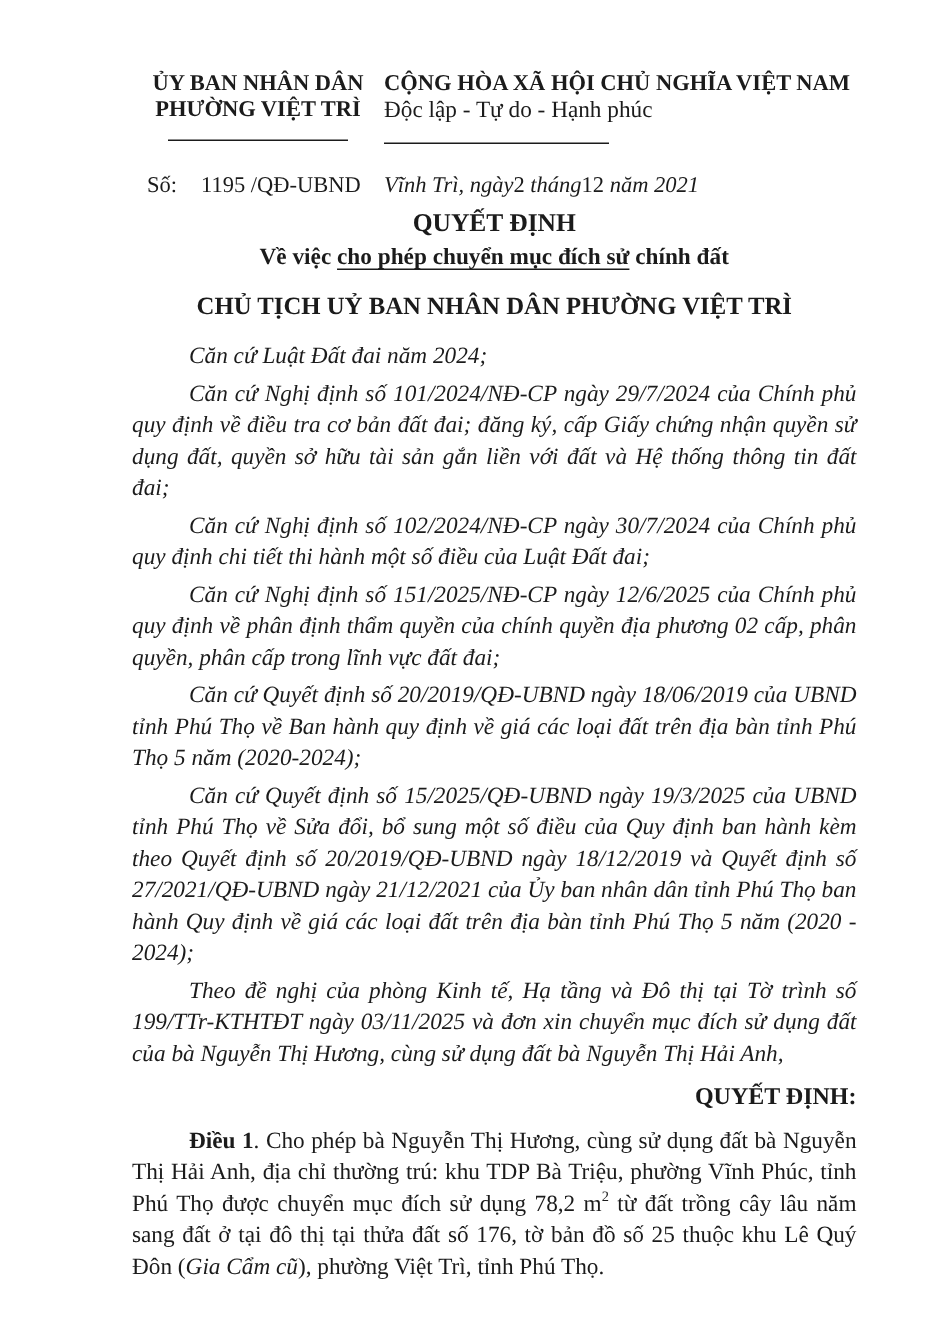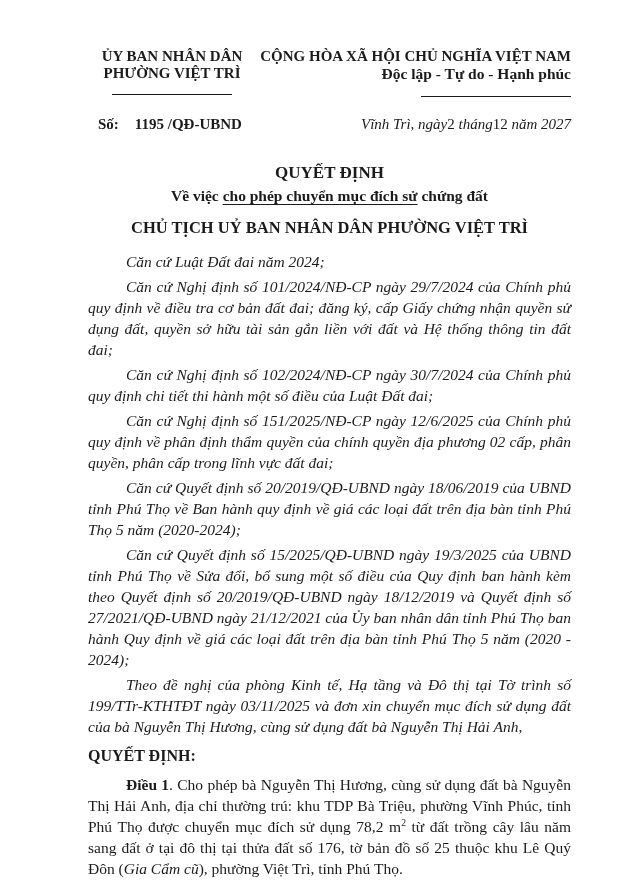--- a/index.html
+++ b/index.html
@@ -24,61 +24,60 @@
 
   
   .doc-header { display: flex; align-items: flex-start; }
   .header-left {
     width: 168px;
     flex-shrink: 0;
     text-align: center;
   }
   .header-right {
     flex: 1;
-    text-align: right;
+    text-align: left;
   }
   .org-line, .national-line1 {
     font-weight: bold;
     font-size: 15px;
     line-height: 16.5px;
     white-space: nowrap;
   }
   .national-line2 {
-    font-weight: bold;
+    font-weight: normal;
     font-size: 15.5px;
     line-height: 18px;
     white-space: nowrap;
   }
   .rule {
     display: inline-block;
     height: 0;
     border-bottom: 1.5px solid #1b1b1b;
     margin-top: 3px;
   }
   .rule-left { width: 120px; }
   .rule-right { width: 150px; }
   .number-line {
     margin-top: 17px;
     text-align: left;
     padding-left: 10px;
     font-size: 15px;
     white-space: nowrap;
-    font-weight: bold;
   }
   .number-line .num-value { margin-left: 16px; }
   .dateline {
     margin-top: 15px;
     font-size: 15px;
     white-space: nowrap;
   }
 
   
   .title-block { text-align: center; }
   .decision-title {
-    margin-top: 30px;
+    margin-top: 6px;
     font-weight: bold;
     font-size: 17px;
     line-height: 19px;
   }
   .decision-subject {
     margin-top: 4px;
     font-weight: bold;
     font-size: 15.5px;
     line-height: 20px;
   }
@@ -93,21 +92,21 @@
   .preamble { margin-top: 14px; }
   p.doc-par {
     margin: 0 0 4px 0;
     font-size: 15.5px;
     line-height: 21px;
     text-align: justify;
     text-indent: 38px;
   }
   .preamble p.doc-par { font-style: italic; }
   .decision-heading {
-    text-align: left;
+    text-align: right;
     font-weight: bold;
     font-size: 16px;
     line-height: 20px;
     margin: 9px 0 8px 0;
   }
 
   
   .seg-bold { font-weight: bold; }
   .seg-italic { font-style: italic; }
   .seg-upright { font-style: normal; }
@@ -125,27 +124,27 @@
       <div class="org-line">PHƯỜNG VIỆT TRÌ</div>
       <span class="rule rule-left"></span>
       <div class="number-line">
         <span>Số:</span><span class="num-value">1195 /QĐ-UBND</span>
       </div>
     </div>
     <div class="header-right">
       <div class="national-line1">CỘNG HÒA XÃ HỘI CHỦ NGHĨA VIỆT NAM</div>
       <div class="national-line2">Độc lập - Tự do - Hạnh phúc</div>
       <span class="rule rule-right"></span>
-      <div class="dateline"><span class="seg-italic">Vĩnh Trì, ngày</span><span class="seg-upright">2</span><span class="seg-italic"> tháng</span><span class="seg-upright">12</span><span class="seg-italic"> năm 2027</span></div>
+      <div class="dateline"><span class="seg-italic">Vĩnh Trì, ngày</span><span class="seg-upright">2</span><span class="seg-italic"> tháng</span><span class="seg-upright">12</span><span class="seg-italic"> năm 2021</span></div>
     </div>
   </div>
 
   <div class="title-block">
     <div class="decision-title">QUYẾT ĐỊNH</div>
-    <div class="decision-subject"><span>Về việc </span><span class="seg-underline">cho phép chuyển mục đích sử</span><span> chứng đất</span></div>
+    <div class="decision-subject"><span>Về việc </span><span class="seg-underline">cho phép chuyển mục đích sử</span><span> chính đất</span></div>
     <div class="issuing-authority">CHỦ TỊCH UỶ BAN NHÂN DÂN PHƯỜNG VIỆT TRÌ</div>
   </div>
 
   <div class="preamble">
     <p class="doc-par">Căn cứ Luật Đất đai năm 2024;</p>
     <p class="doc-par">Căn cứ Nghị định số 101/2024/NĐ-CP ngày 29/7/2024 của Chính phủ quy định về điều tra cơ bản đất đai; đăng ký, cấp Giấy chứng nhận quyền sử dụng đất, quyền sở hữu tài sản gắn liền với đất và Hệ thống thông tin đất đai;</p>
     <p class="doc-par">Căn cứ Nghị định số 102/2024/NĐ-CP ngày 30/7/2024 của Chính phủ quy định chi tiết thi hành một số điều của Luật Đất đai;</p>
     <p class="doc-par">Căn cứ Nghị định số 151/2025/NĐ-CP ngày 12/6/2025 của Chính phủ quy định về phân định thẩm quyền của chính quyền địa phương 02 cấp, phân quyền, phân cấp trong lĩnh vực đất đai;</p>
     <p class="doc-par">Căn cứ Quyết định số 20/2019/QĐ-UBND ngày 18/06/2019 của UBND tỉnh Phú Thọ về Ban hành quy định về giá các loại đất trên địa bàn tỉnh Phú Thọ 5 năm (2020-2024);</p>
     <p class="doc-par">Căn cứ Quyết định số 15/2025/QĐ-UBND ngày 19/3/2025 của UBND tỉnh Phú Thọ về Sửa đổi, bổ sung một số điều của Quy định ban hành kèm theo Quyết định số 20/2019/QĐ-UBND ngày 18/12/2019 và Quyết định số 27/2021/QĐ-UBND ngày 21/12/2021 của Ủy ban nhân dân tỉnh Phú Thọ ban hành Quy định về giá các loại đất trên địa bàn tỉnh Phú Thọ 5 năm (2020 - 2024);</p>

